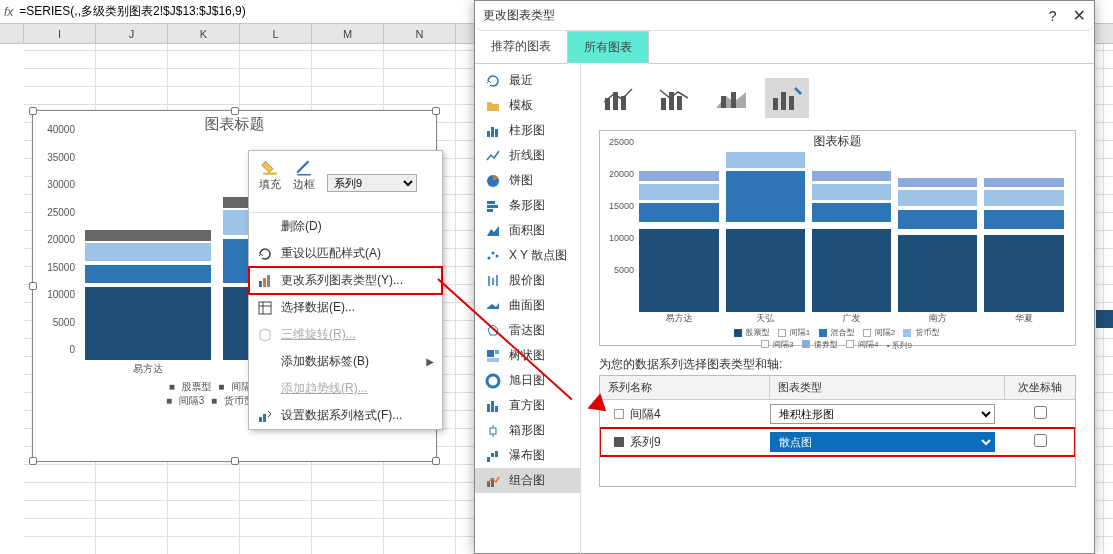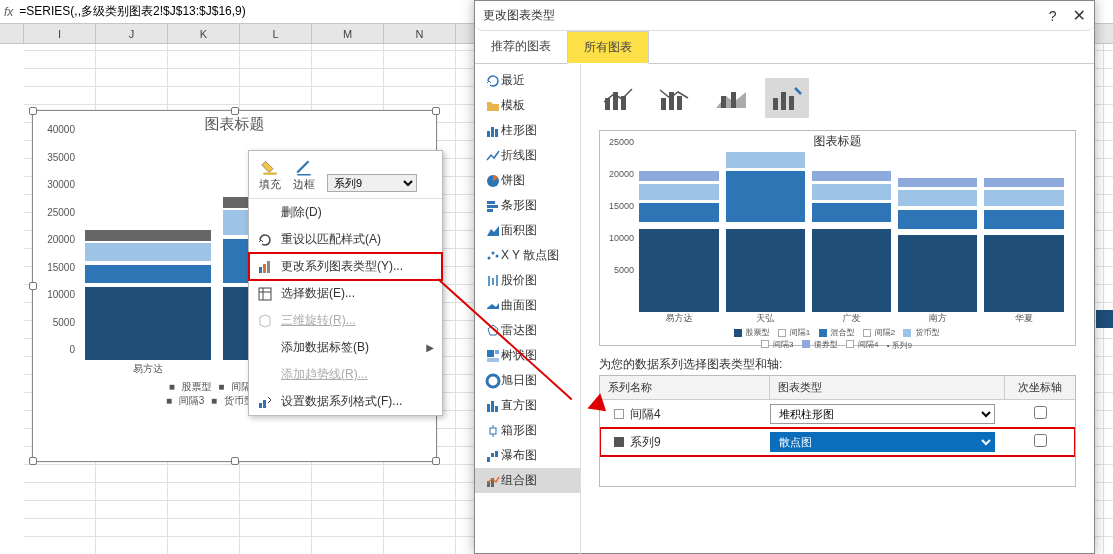--- a/index.html
+++ b/index.html
@@ -34,21 +34,21 @@
 .bar-group { flex:1; position:relative; height:100%; }
 .seg { position:absolute; left:4%; width:92%; }
 .x-axis { display:flex; margin:2px 12px 0 46px; }
 .x-tick { flex:1; text-align:center; font-size:10px; color:#555; }
 .legend-embed { text-align:center; font-size:10px; color:#555; margin-top:4px; }
 .legend-embed span{ margin:0 4px;}
 
 
 .ctx { position:absolute; left:248px; top:126px; width:195px; background:#fff; border:1px solid #bcbcbc;
   box-shadow:2px 2px 6px rgba(0,0,0,0.25); z-index:5; }
-.ctx-top { display:flex; align-items:flex-end; gap:12px; padding:8px 10px 6px; border-bottom:1px solid #e0e0e0;}
+.ctx-top { display:flex; align-items:flex-end; gap:12px; padding:8px 10px 20px; border-bottom:1px solid #e0e0e0;}
 .ctx-icon-btn { display:flex; flex-direction:column; align-items:center; font-size:11px; color:#444; }
 .ctx-icon-btn .ico { width:22px; height:18px; position:relative; }
 .ctx-select { border:1px solid #aaa; font-size:11px; padding:1px 2px; width:90px;}
 .ctx-item { display:flex; align-items:center; padding:5px 8px; font-size:12px; color:#333; gap:8px;}
 .ctx-item.highlight { outline:2px solid #d00; outline-offset:-1px; }
 .ctx-item.disabled { color:#aaa;text-decoration:underline; }
 .ctx-arrow { margin-left:auto; color:#555; font-size:10px; }
 .ctx-ico { width:16px; height:16px; display:inline-block;}
 
 
@@ -60,25 +60,25 @@
 
 
 .dialog { position:absolute; left:474px; top:0; width:621px; height:554px; background:#fff;
   border:1px solid #888; box-shadow:0 0 12px rgba(0,0,0,0.3); z-index:4; }
 .dlg-title { display:flex; align-items:center; height:30px; padding:0 8px; font-size:12px; color:#333; border-bottom:1px solid #ddd;border-radius:8px;}
 .dlg-title .spacer{flex:1}
 .dlg-title .help{margin-right:16px;font-size:14px;}
 .dlg-title .close{font-size:16px;}
 .dlg-tabs { display:flex; border-bottom:1px solid #ccc; }
 .dlg-tab { padding:7px 16px; font-size:12px; color:#444; cursor:pointer;}
-.dlg-tab.active { border:1px solid #ccc; border-bottom:1px solid #fff; margin-bottom:-1px; background:#fde047;}
+.dlg-tab.active { border:1px solid #ccc; border-bottom:1px solid #fff; margin-bottom:-1px; background:#5eead4;}
 
 .dlg-body { display:flex; height:calc(100% - 58px); }
 .left-pane { width:106px; border-right:1px solid #ddd; padding-top:4px; }
-.lp-item { display:flex; align-items:center; padding:4px 10px; font-size:12px; color:#333;}
+.lp-item { display:flex; align-items:center; gap:8px; padding:4px 10px; font-size:12px; color:#333;}
 .lp-item.active { background:#d9d9d9; }
 .lp-ico { width:16px; height:16px; display:inline-block; }
 
 .right-pane { flex:1; padding:10px 12px 0; overflow:hidden;}
 .type-row { display:flex; gap:12px; padding:4px 4px 10px; }
 .type-btn { width:44px; height:40px; display:flex; align-items:center; justify-content:center; }
 .type-btn.active { background:#d9d9d9; }
 .subtype-title { font-size:16px; font-weight:400; margin:2px 0 6px 6px; color:#333;}
 .dlg-chart-box { border:1px solid #bbb; margin:2px 6px 6px; height:216px; position:relative; background:#fff;}
 .dcb-title { text-align:center; font-size:12px; color:#333; padding:2px 0 0;}

